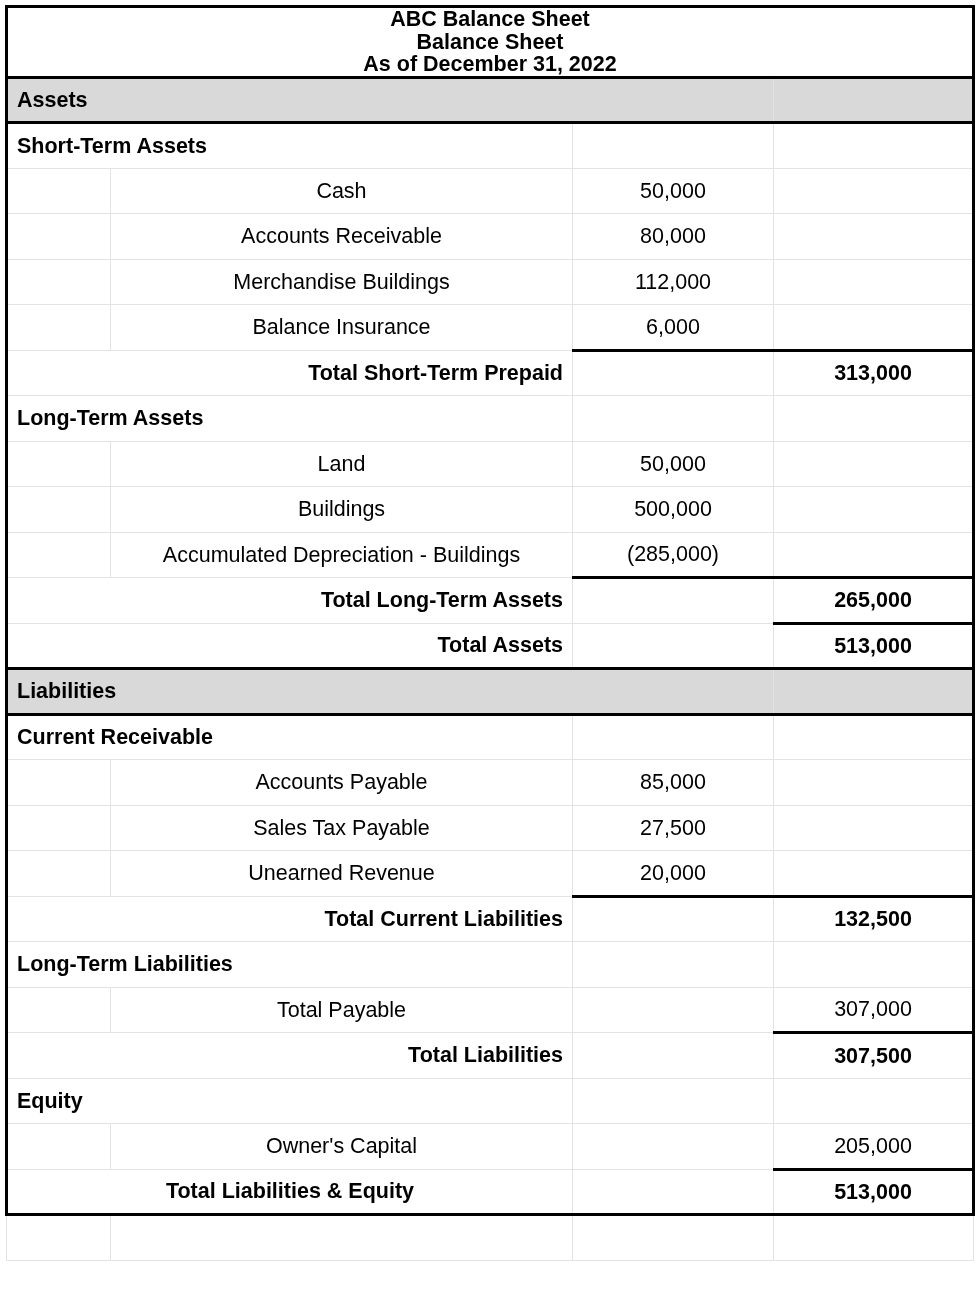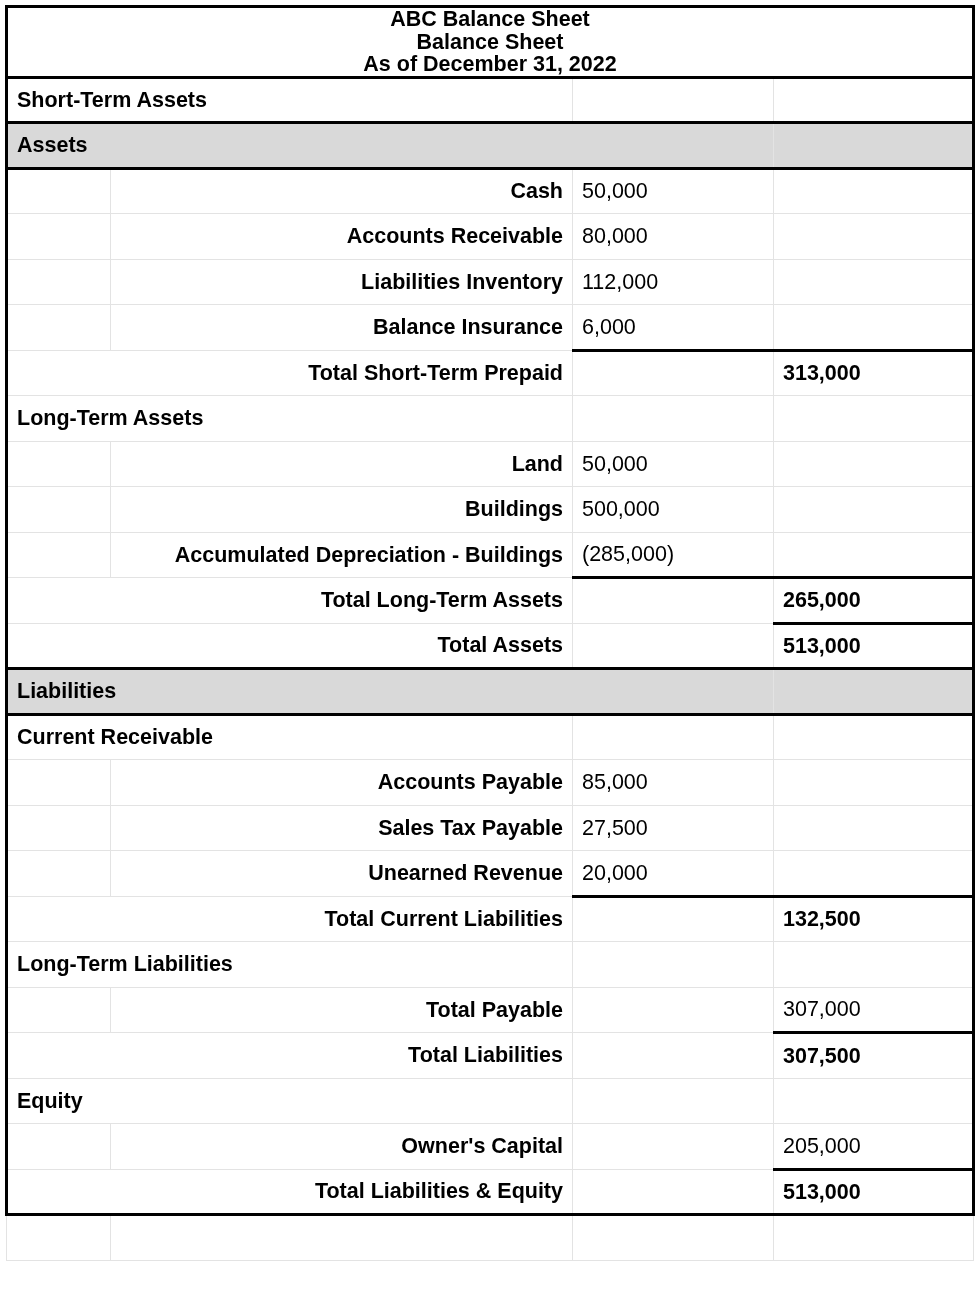--- a/index.html
+++ b/index.html
@@ -48,21 +48,21 @@
   
   .tk-all   { border: 3px solid #000000 !important; }
   .tk-top    { border-top: 3px solid #000000 !important; }
   .tk-bottom { border-bottom: 3px solid #000000 !important; }
   .tk-left   { border-left: 3px solid #000000 !important; }
   .tk-right  { border-right: 3px solid #000000 !important; }
 
   
   .bold   { font-weight: bold; }
   .right  { text-align: right; }
-  .left   { text-align: right; font-weight: bold; }
+  .left   { text-align: center; }
 
   
   .title-cell {
     height: 139px;
     text-align: center;
     font-weight: bold;
     font-size: 27px;
     line-height: 1.34;
     padding: 6px 8px 8px 8px;
     vertical-align: middle;
@@ -74,21 +74,21 @@
     background: #d9d9d9;
     font-weight: bold;
     font-size: 22px;
     height: 44px;
   }
 
   
   .grouphead { font-weight: bold; font-size: 22px; }
 
   
-  .num { text-align: left; font-size: 21.5px; }
+  .num { text-align: center; font-size: 21.5px; }
   .num.bold { font-weight: bold; }
 
   
   .sliver td { height: 22px; border: 1px solid #e3e3e3; }
 </style>
 </head>
 <body>
 
 <div id="sheet">
   <table id="grid">
@@ -102,47 +102,47 @@
 
       <tr>
         <td class="title-cell tk-all" colspan="4">
           <span class="tline">ABC Balance Sheet</span>
           <span class="tline">Balance Sheet</span>
           <span class="tline">As of December 31, 2022</span>
         </td>
       </tr>
 
       <tr>
-        <td class="grouphead tk-left" colspan="2">Short-Term Assets</td>
-        <td></td>
-        <td class="tk-right"></td>
-      </tr>
-
-      <tr>
         <td class="band tk-top tk-bottom tk-left" colspan="3">Assets</td>
         <td class="band tk-top tk-bottom tk-right"></td>
       </tr>
 
       <tr>
+        <td class="grouphead tk-left" colspan="2">Short-Term Assets</td>
+        <td></td>
+        <td class="tk-right"></td>
+      </tr>
+
+      <tr>
         <td class="tk-left"></td>
         <td class="left">Cash</td>
         <td class="num">50,000</td>
         <td class="tk-right"></td>
       </tr>
 
       <tr>
         <td class="tk-left"></td>
         <td class="left">Accounts Receivable</td>
         <td class="num">80,000</td>
         <td class="tk-right"></td>
       </tr>
 
       <tr>
         <td class="tk-left"></td>
-        <td class="left">Liabilities Inventory</td>
+        <td class="left">Merchandise Buildings</td>
         <td class="num">112,000</td>
         <td class="tk-right"></td>
       </tr>
 
       <tr>
         <td class="tk-left"></td>
         <td class="left">Balance Insurance</td>
         <td class="num">6,000</td>
         <td class="tk-right"></td>
       </tr>

